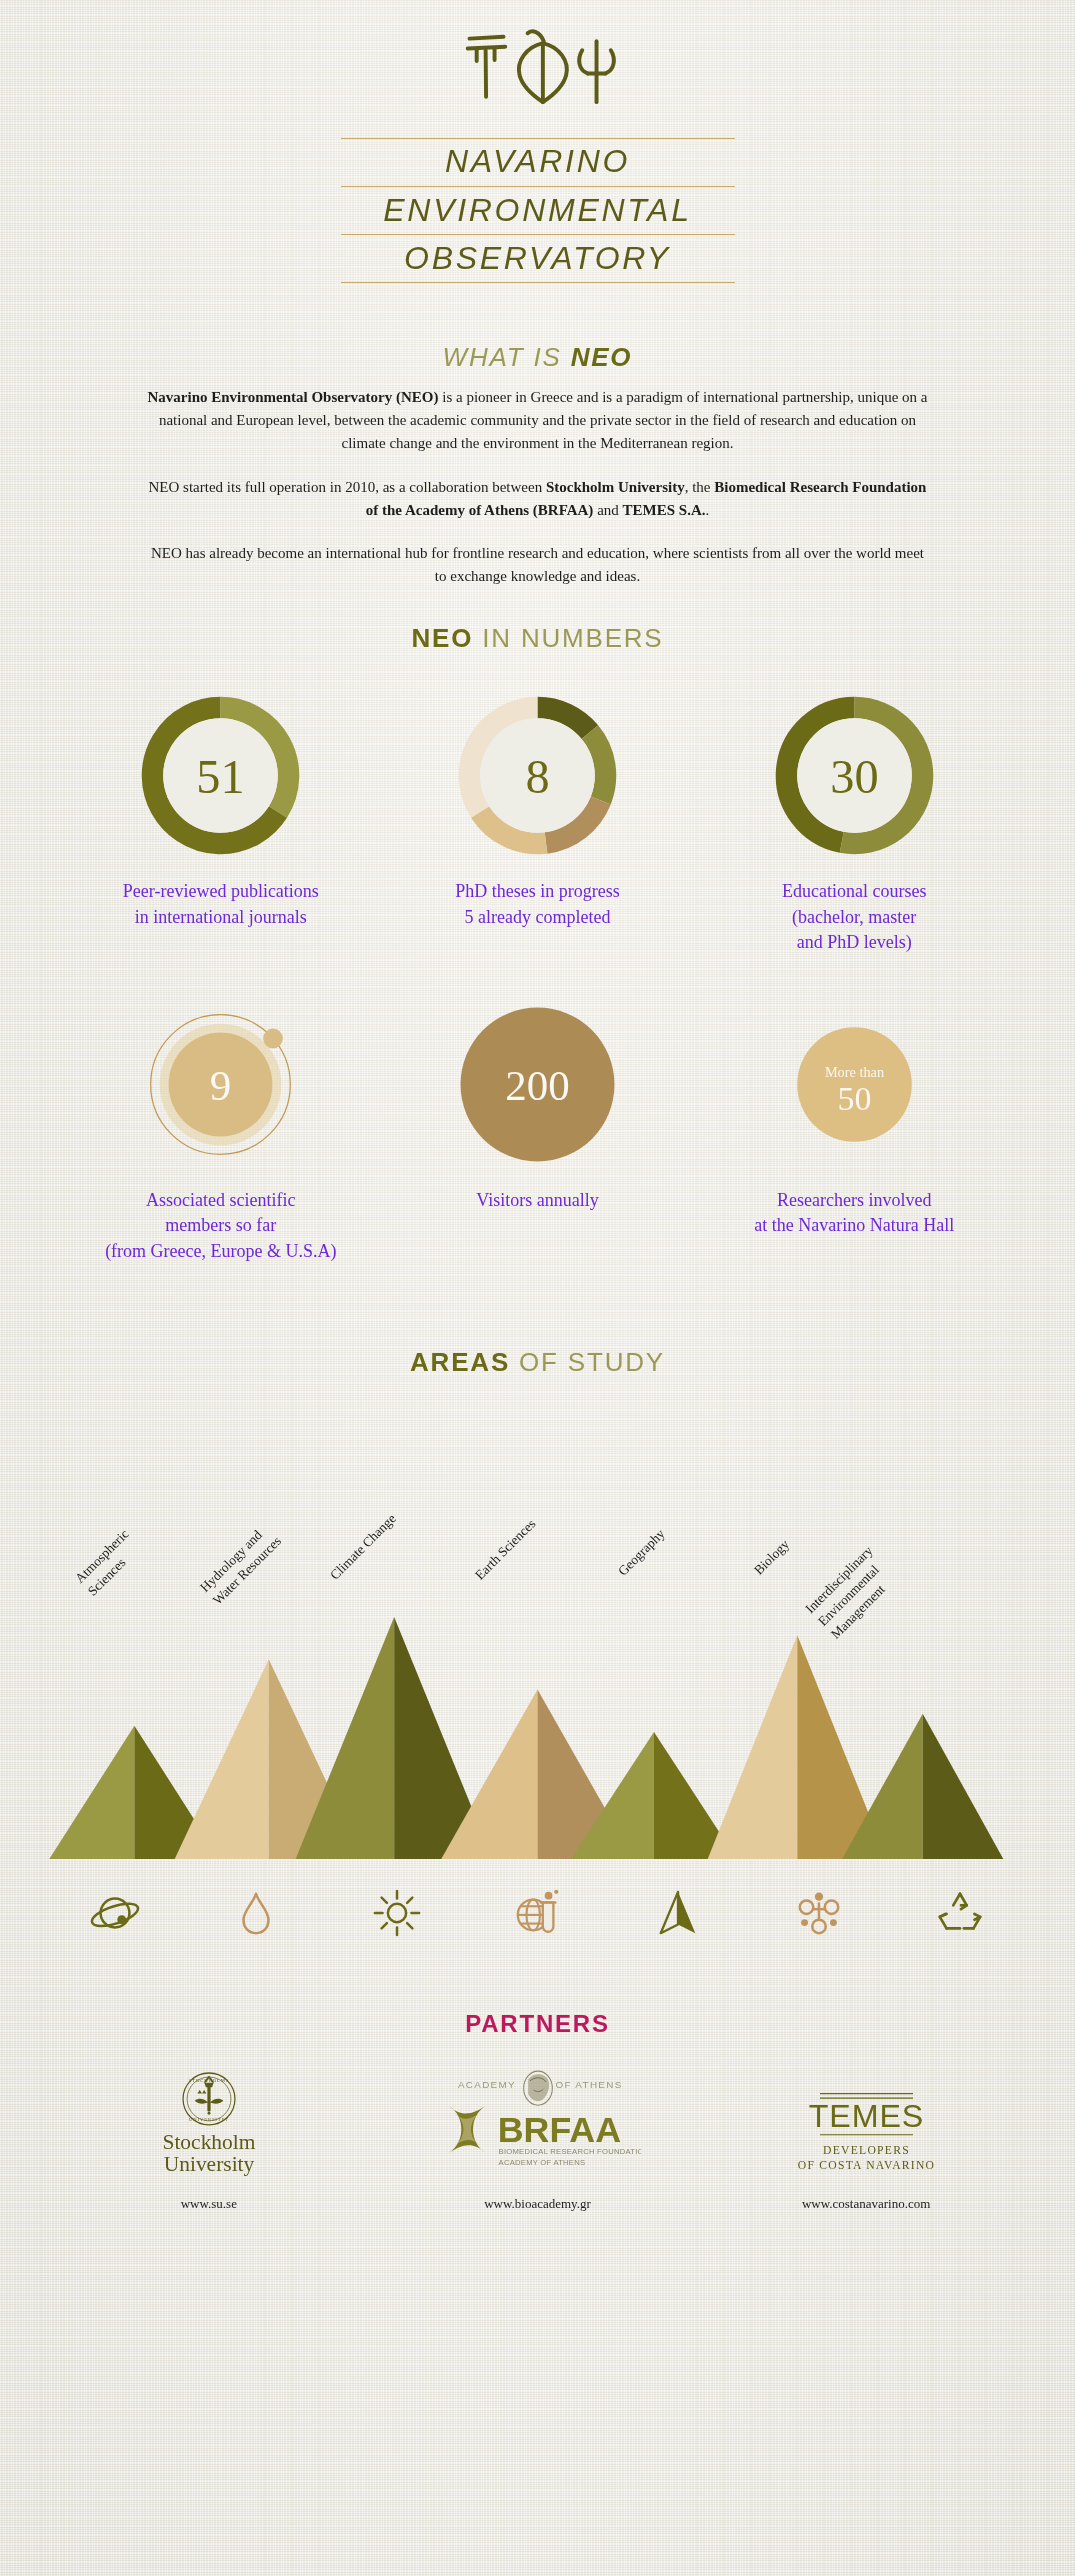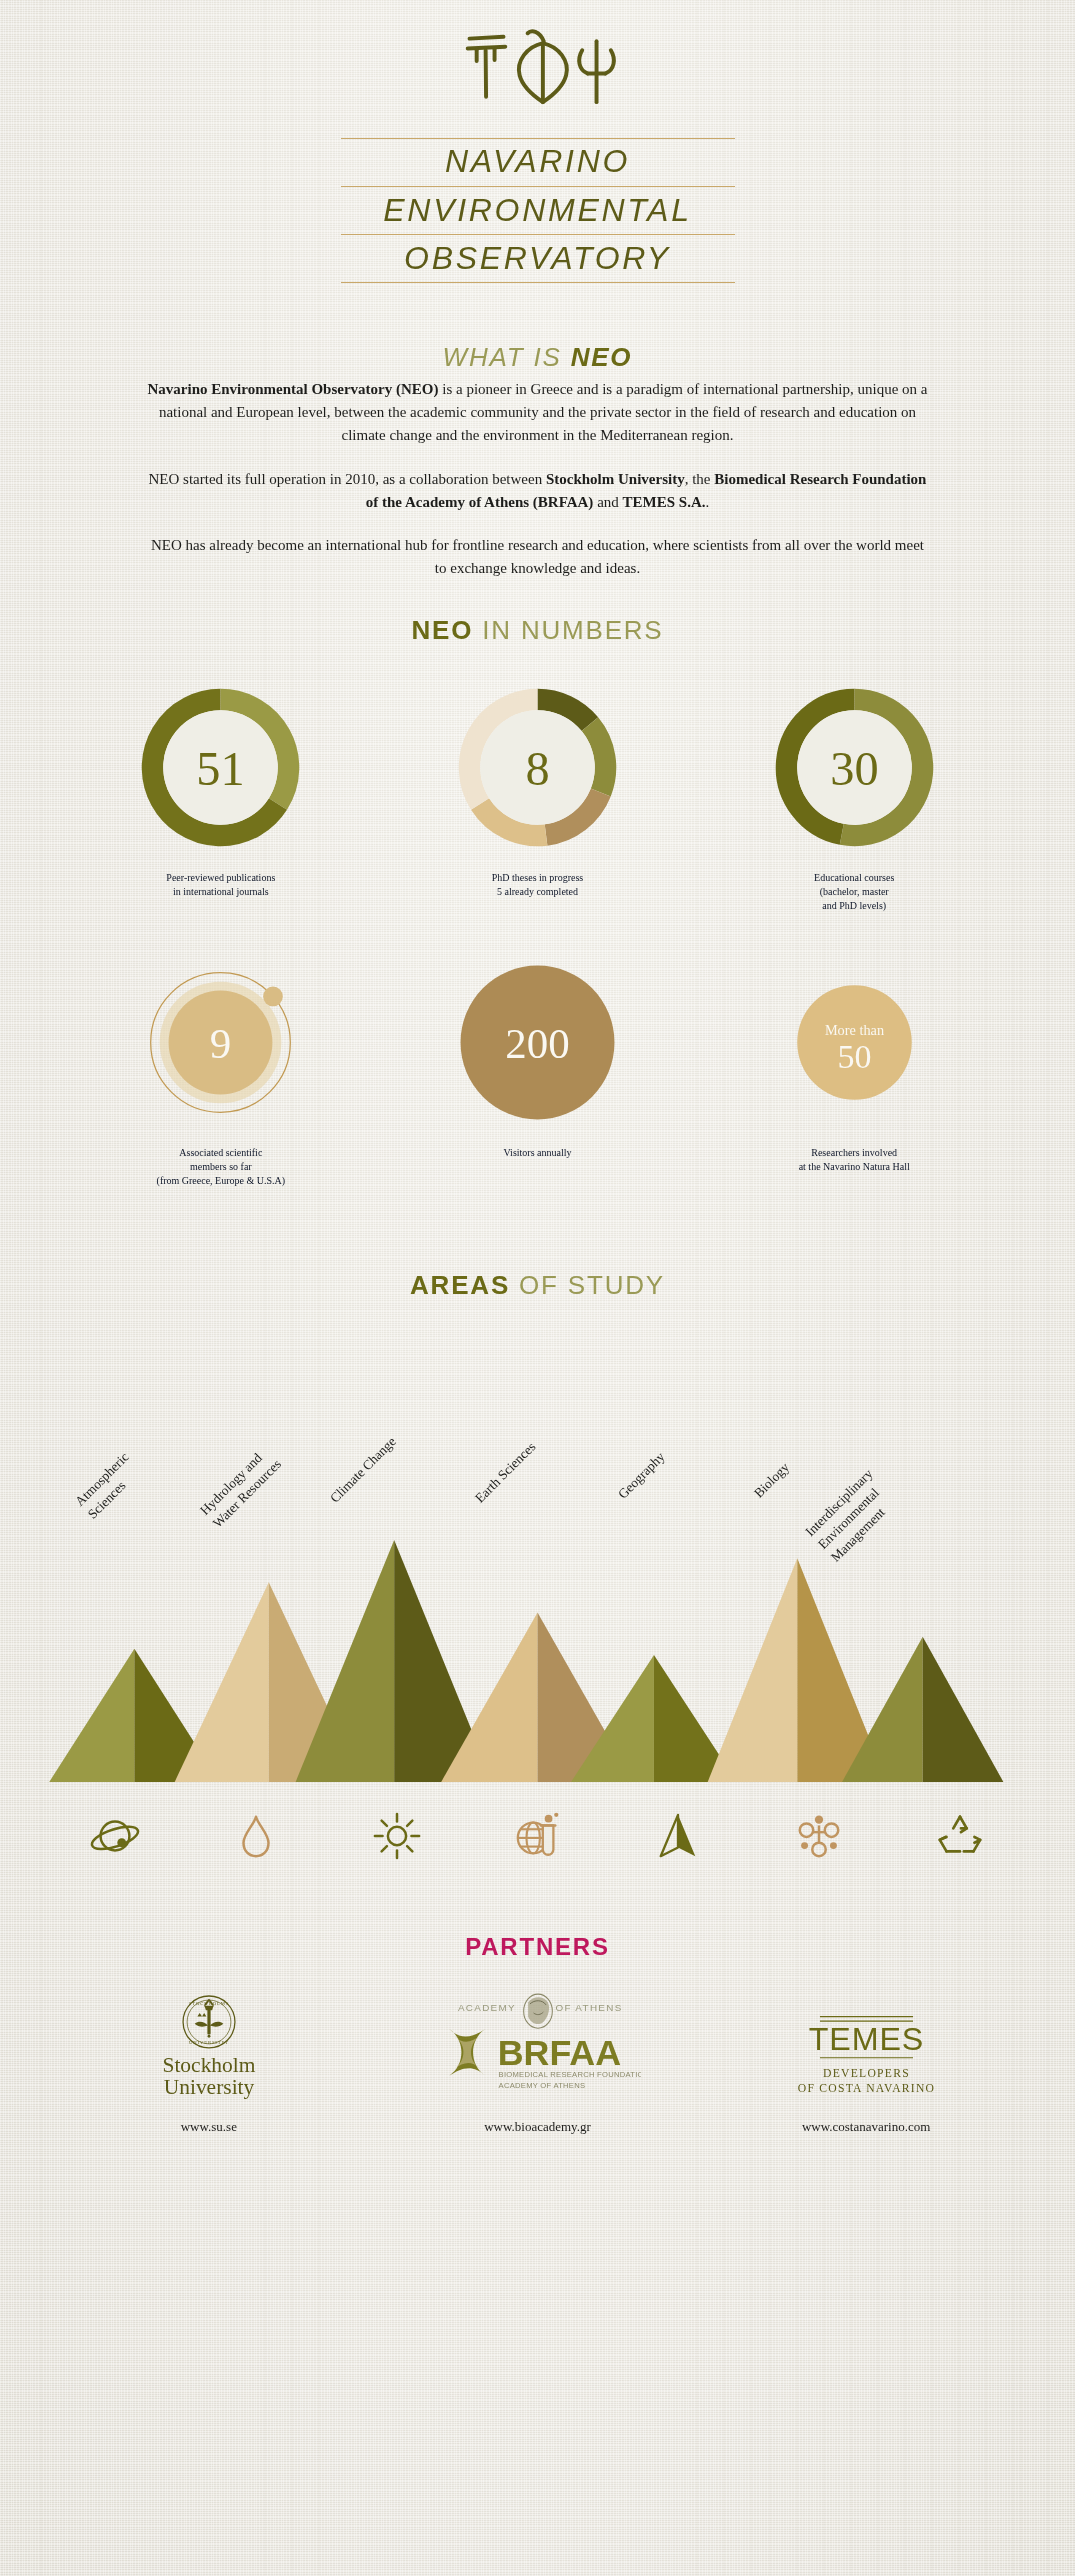--- a/index.html
+++ b/index.html
@@ -64,41 +64,41 @@
     text-align: center;
     font-family: "Liberation Sans", sans-serif;
     font-size: 26px;
     letter-spacing: 1.8px;
     color: #9a9a56;
     font-weight: 300;
   }
   .section-head b { color: #6b6a16; font-weight: 700; }
 
   
-  .intro { width: 788px; margin: 5px auto 0; }
+  .intro { width: 788px; margin: 13px auto 0; }
   .para {
     text-align: center;
     font-size: 15px;
     line-height: 1.55;
     color: #1d1d1b;
     margin-bottom: 20px;
   }
   .para b { font-weight: 700; }
 
   
   .num-row {
     display: flex;
     width: 950px;
     margin: 0 auto;
   }
   .num-cell { flex: 1; text-align: center; }
   .num-label {
-    font-size: 10px;
+    font-size: 18px;
     line-height: 1.42;
-    color: #0f172a;
+    color: #6d28d9;
     margin-top: 14.3px;
   }
   .ring-wrap { display: flex; justify-content: center; }
 
   .donut-num {
     font-family: "Liberation Serif", serif;
     font-size: 54px;
     fill: #6b6a16;
   }
   .disc-num {

